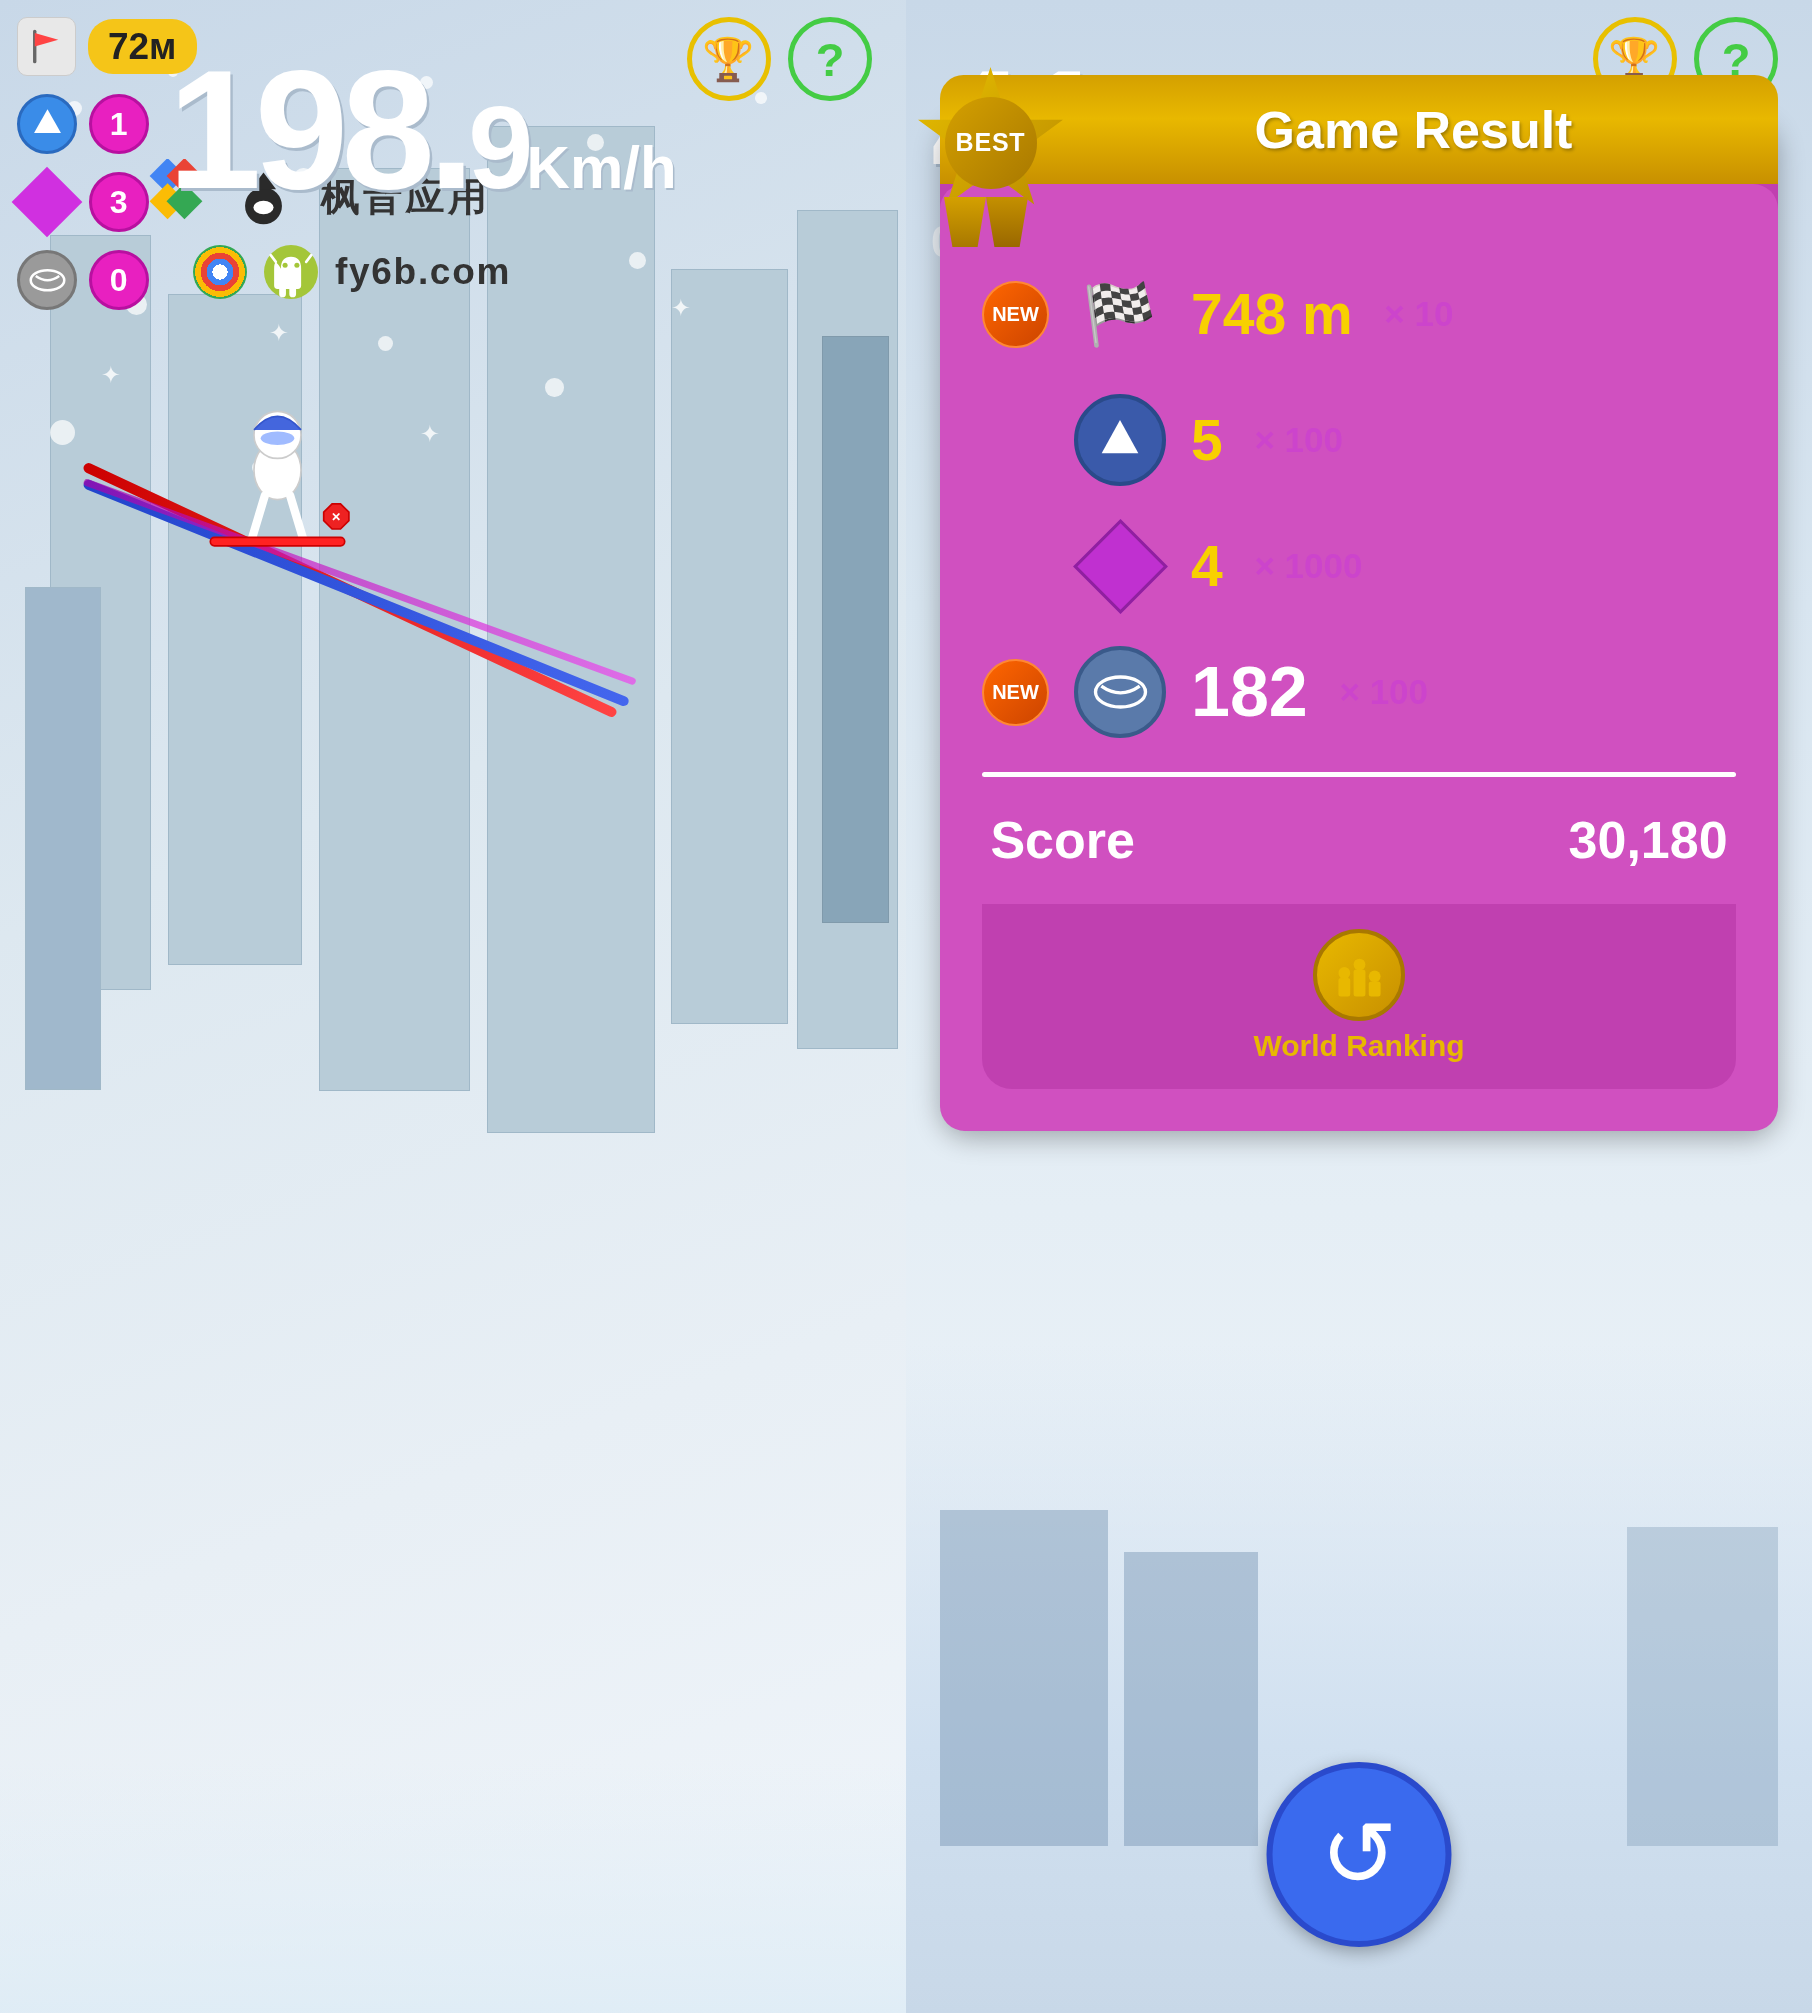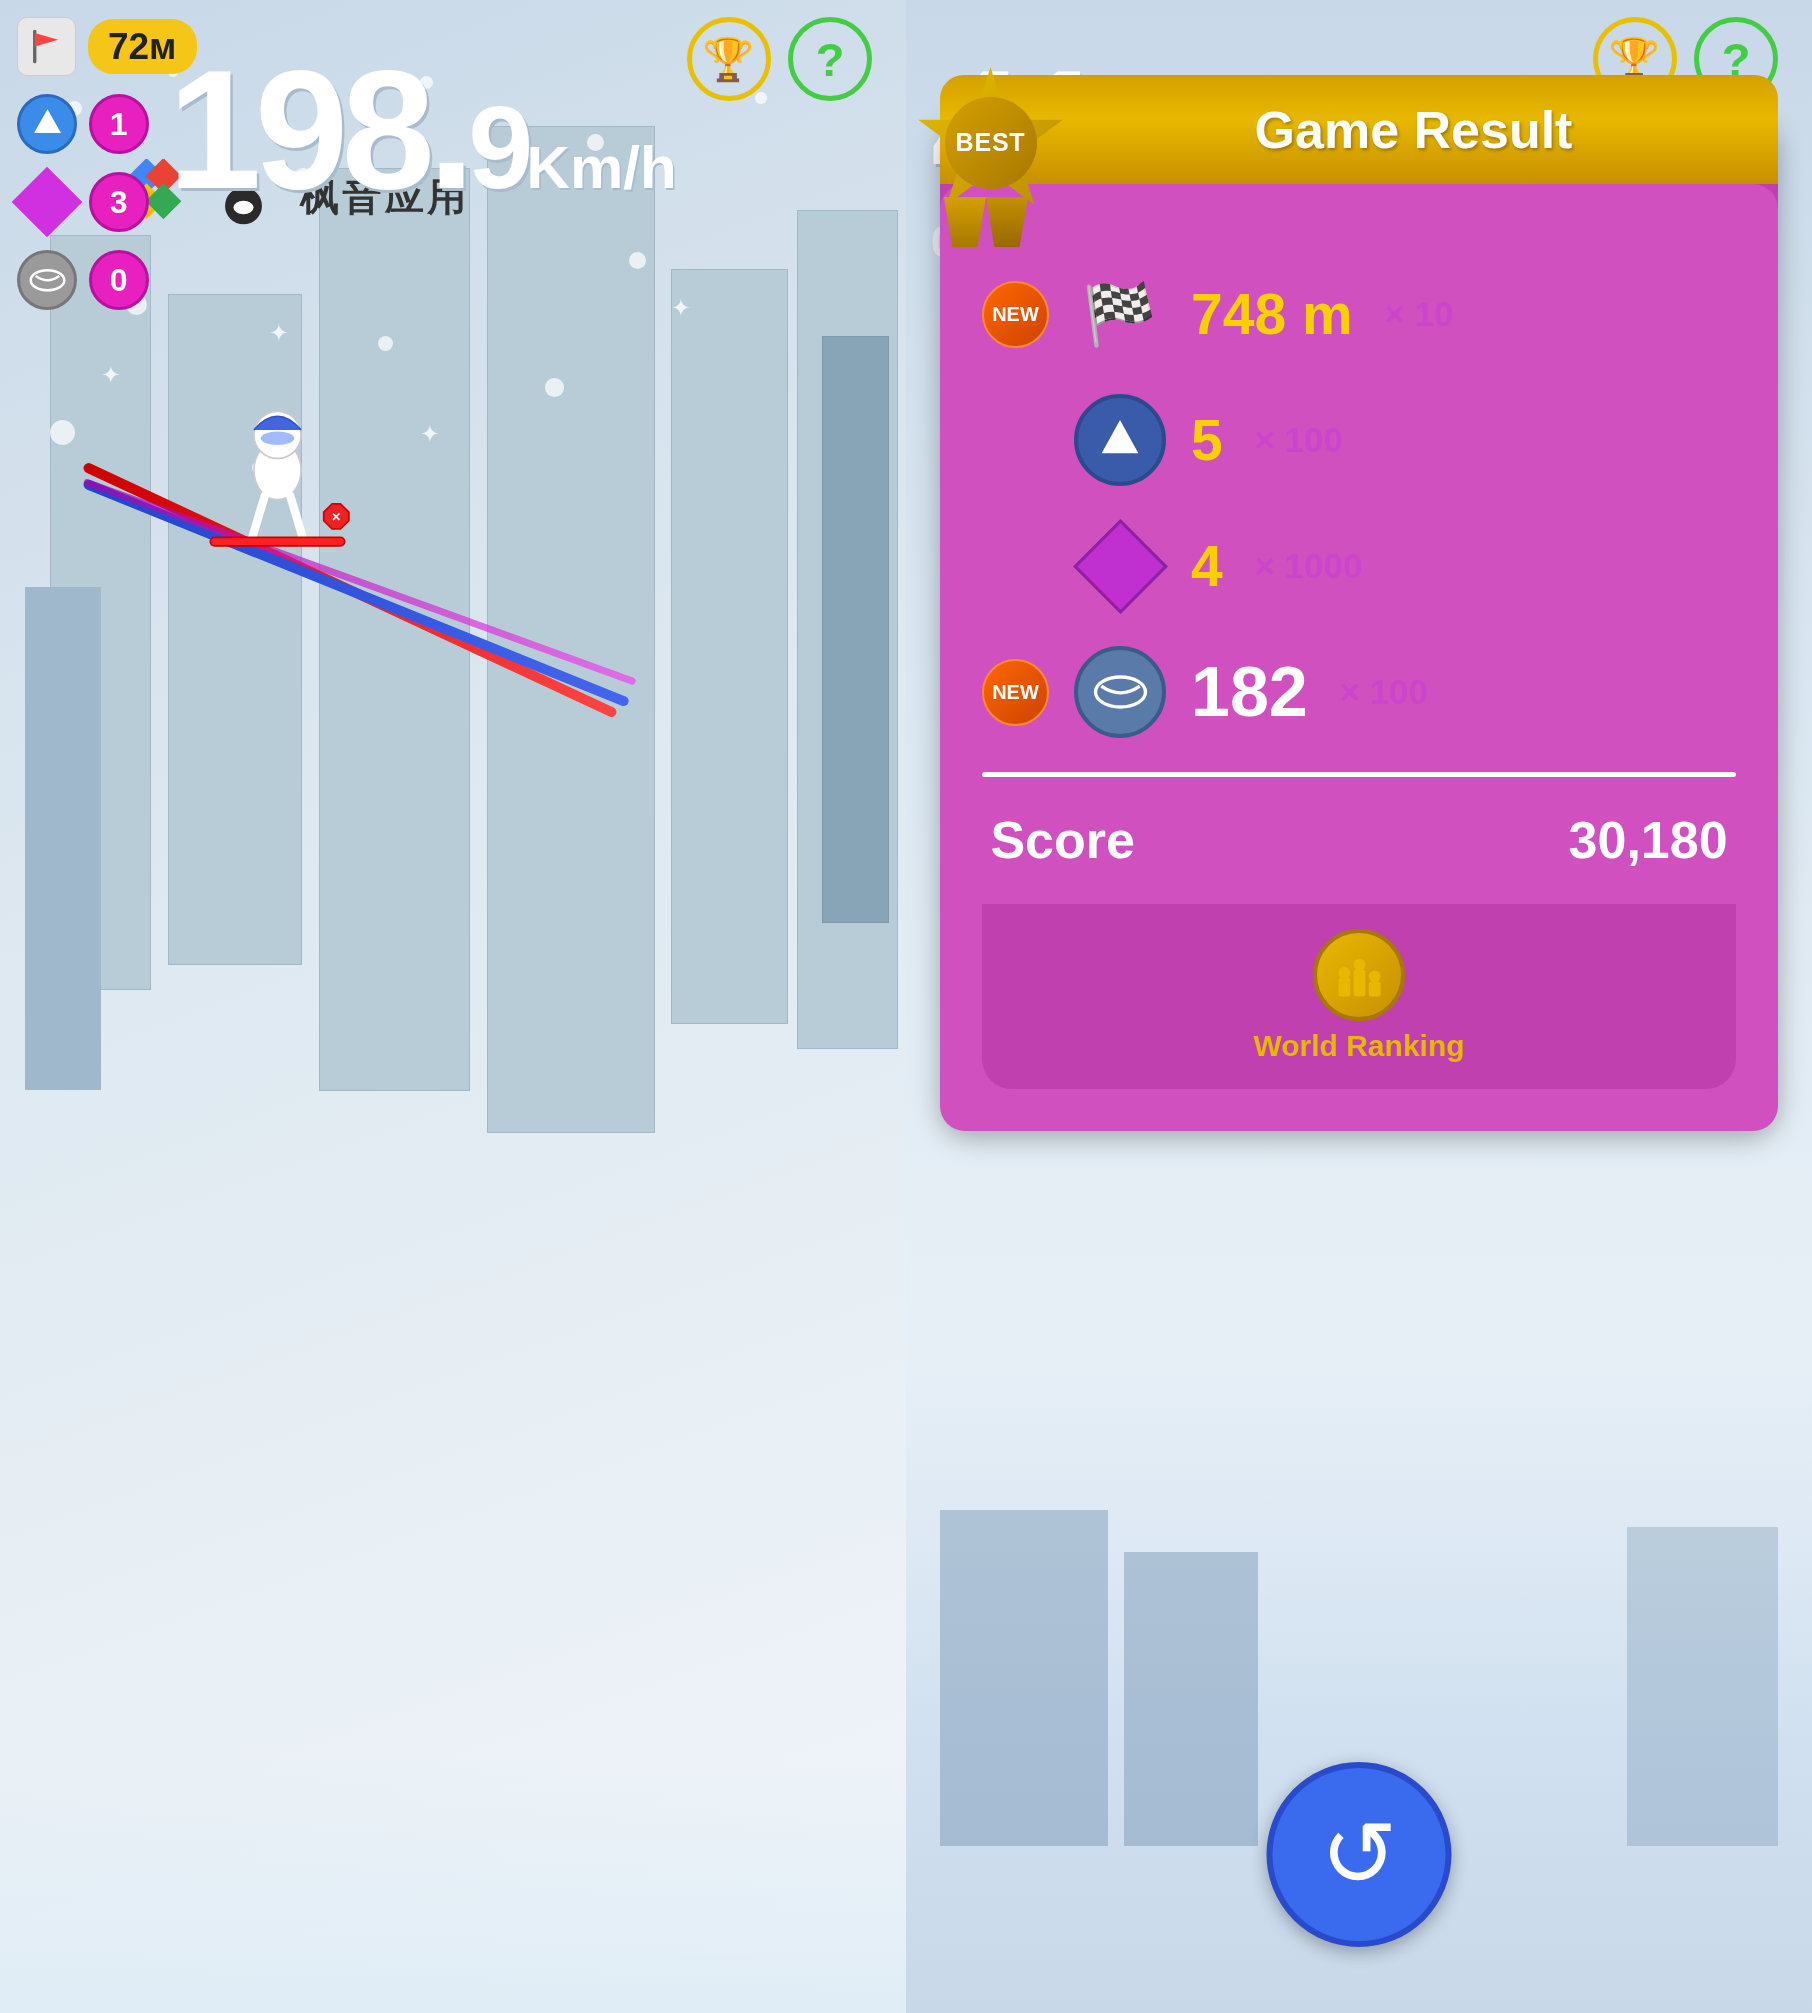--- a/index.html
+++ b/index.html
@@ -662,20 +662,35 @@
         <svg width="67" height="67" viewBox="0 0 80 80" style="margin-right:13.4px;">
           <ellipse cx="40" cy="50" rx="22" ry="22" fill="#2a2a2a"></ellipse>
           <polygon points="25,30 40,10 55,30" fill="#2a2a2a"></polygon>
           <ellipse cx="40" cy="52" rx="12" ry="8" fill="white"></ellipse>
         </svg>
         <div>
           <div class="wm-text-cn">枫音应用</div>
         </div>
       </div>
 
+      <div style="display:flex;align-items:center;gap:17px;margin-top:10px;margin-left:76px;">
+
+        <div class="wm-icon-chrome"></div>
+
+        <div class="wm-icon-android">
+          <svg width="54" height="54" viewBox="0 0 64 64">
+            <path d="M20,28 Q20,14 32,14 Q44,14 44,28 L44,48 Q44,52 40,52 L38,52 L38,58 Q38,62 34,62 Q30,62 30,58 L30,52 L34,52 L34,52 L30,52 L30,52 L26,52 L26,58 Q26,62 22,62 Q18,62 18,58 L18,52 L16,52 Q12,52 12,48 L12,28 Q12,14 20,28Z" fill="white"></path>
+            <circle cx="25" cy="24" r="3" fill="#a4c639"></circle>
+            <circle cx="39" cy="24" r="3" fill="#a4c639"></circle>
+            <line x1="14" y1="20" x2="8" y2="12" stroke="white" stroke-width="3" stroke-linecap="round"></line>
+            <line x1="50" y1="20" x2="56" y2="12" stroke="white" stroke-width="3" stroke-linecap="round"></line>
+          </svg>
+        </div>
+        <div class="wm-text-en">fy6b.com</div>
+      </div>
     </div>
 
     <div class="left-hud">
       <div class="hud-row">
 
         <div class="hud-flag-btn">
           <svg width="37" height="37" viewBox="0 0 44 44">
             <line x1="8" y1="4" x2="8" y2="40" stroke="#666" stroke-width="4" stroke-linecap="round"></line>
             <polygon points="8,6 36,14 8,22" fill="#ff4444"></polygon>
           </svg>

